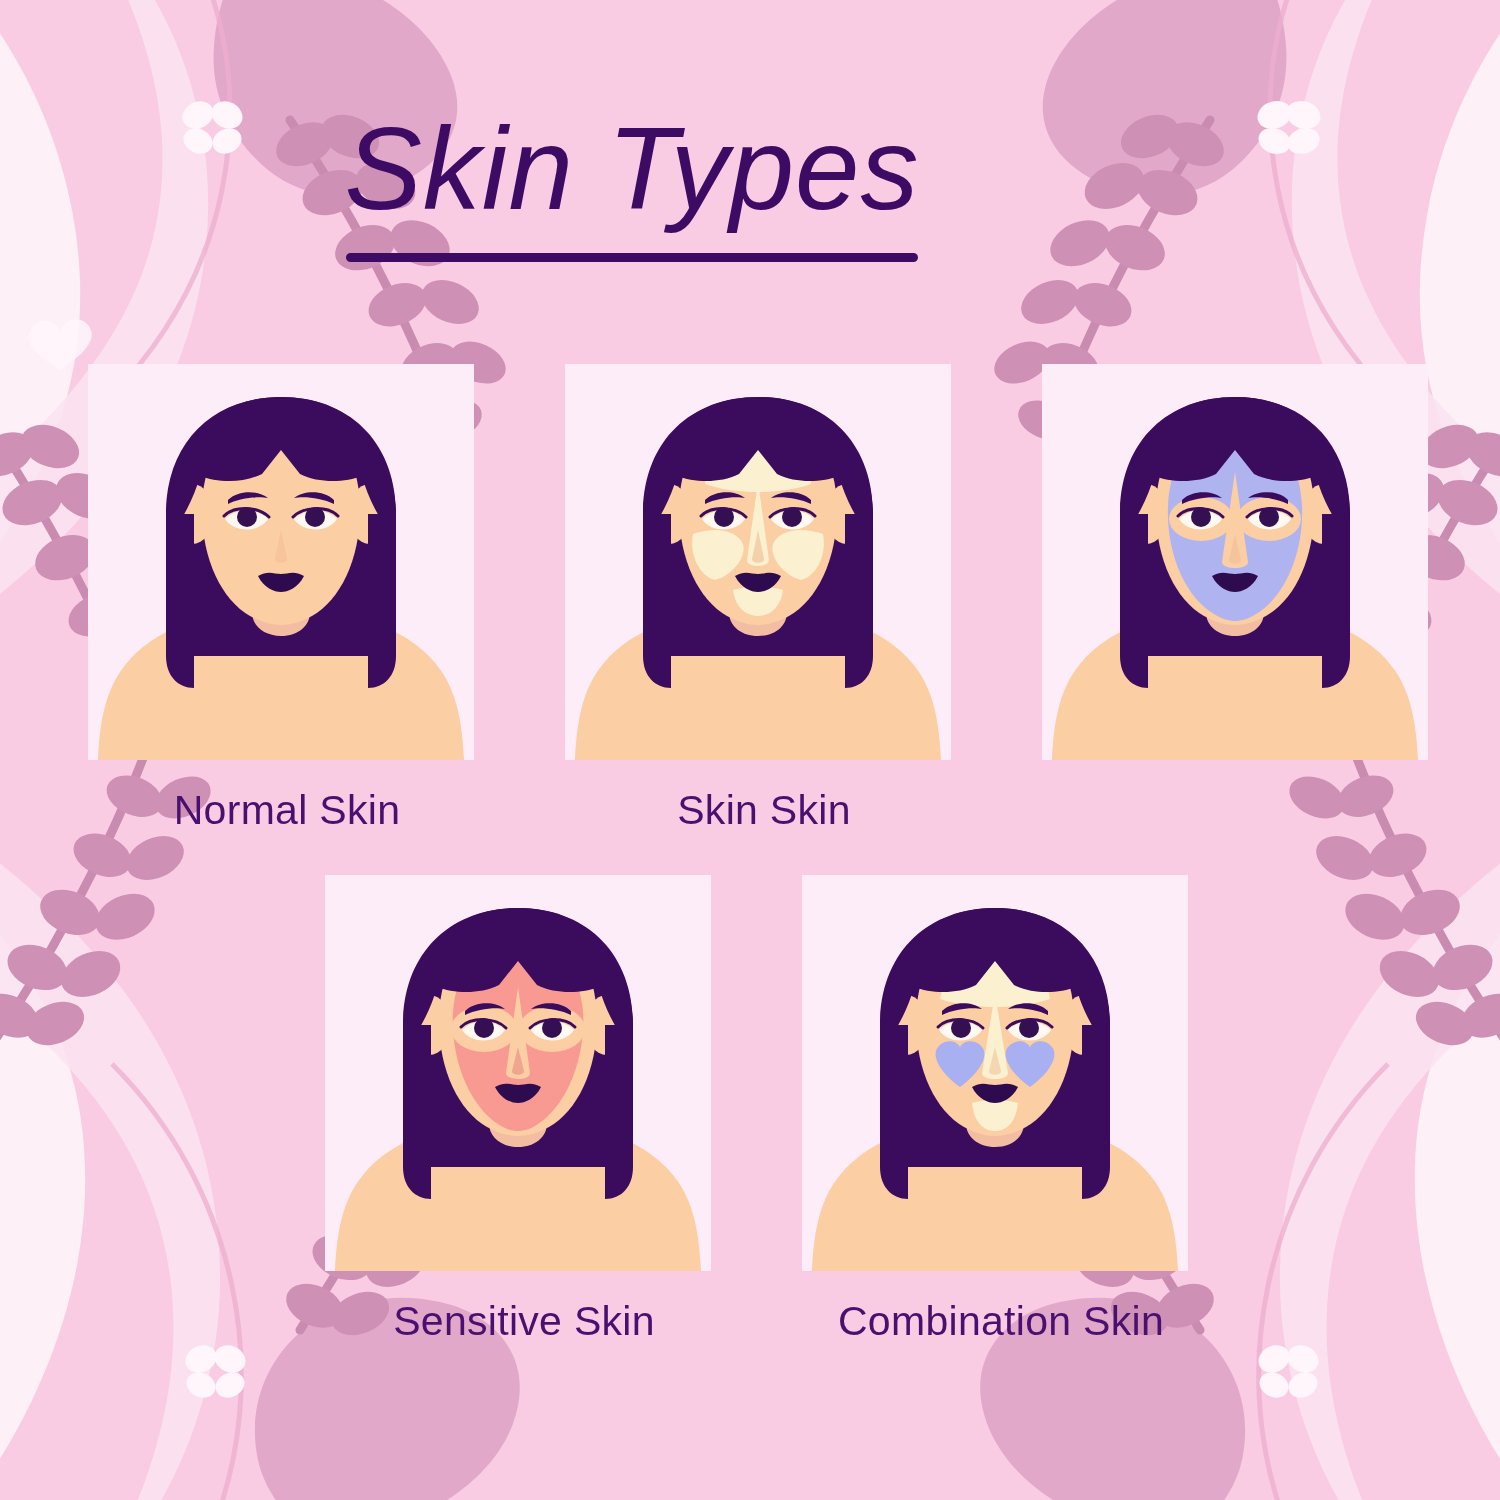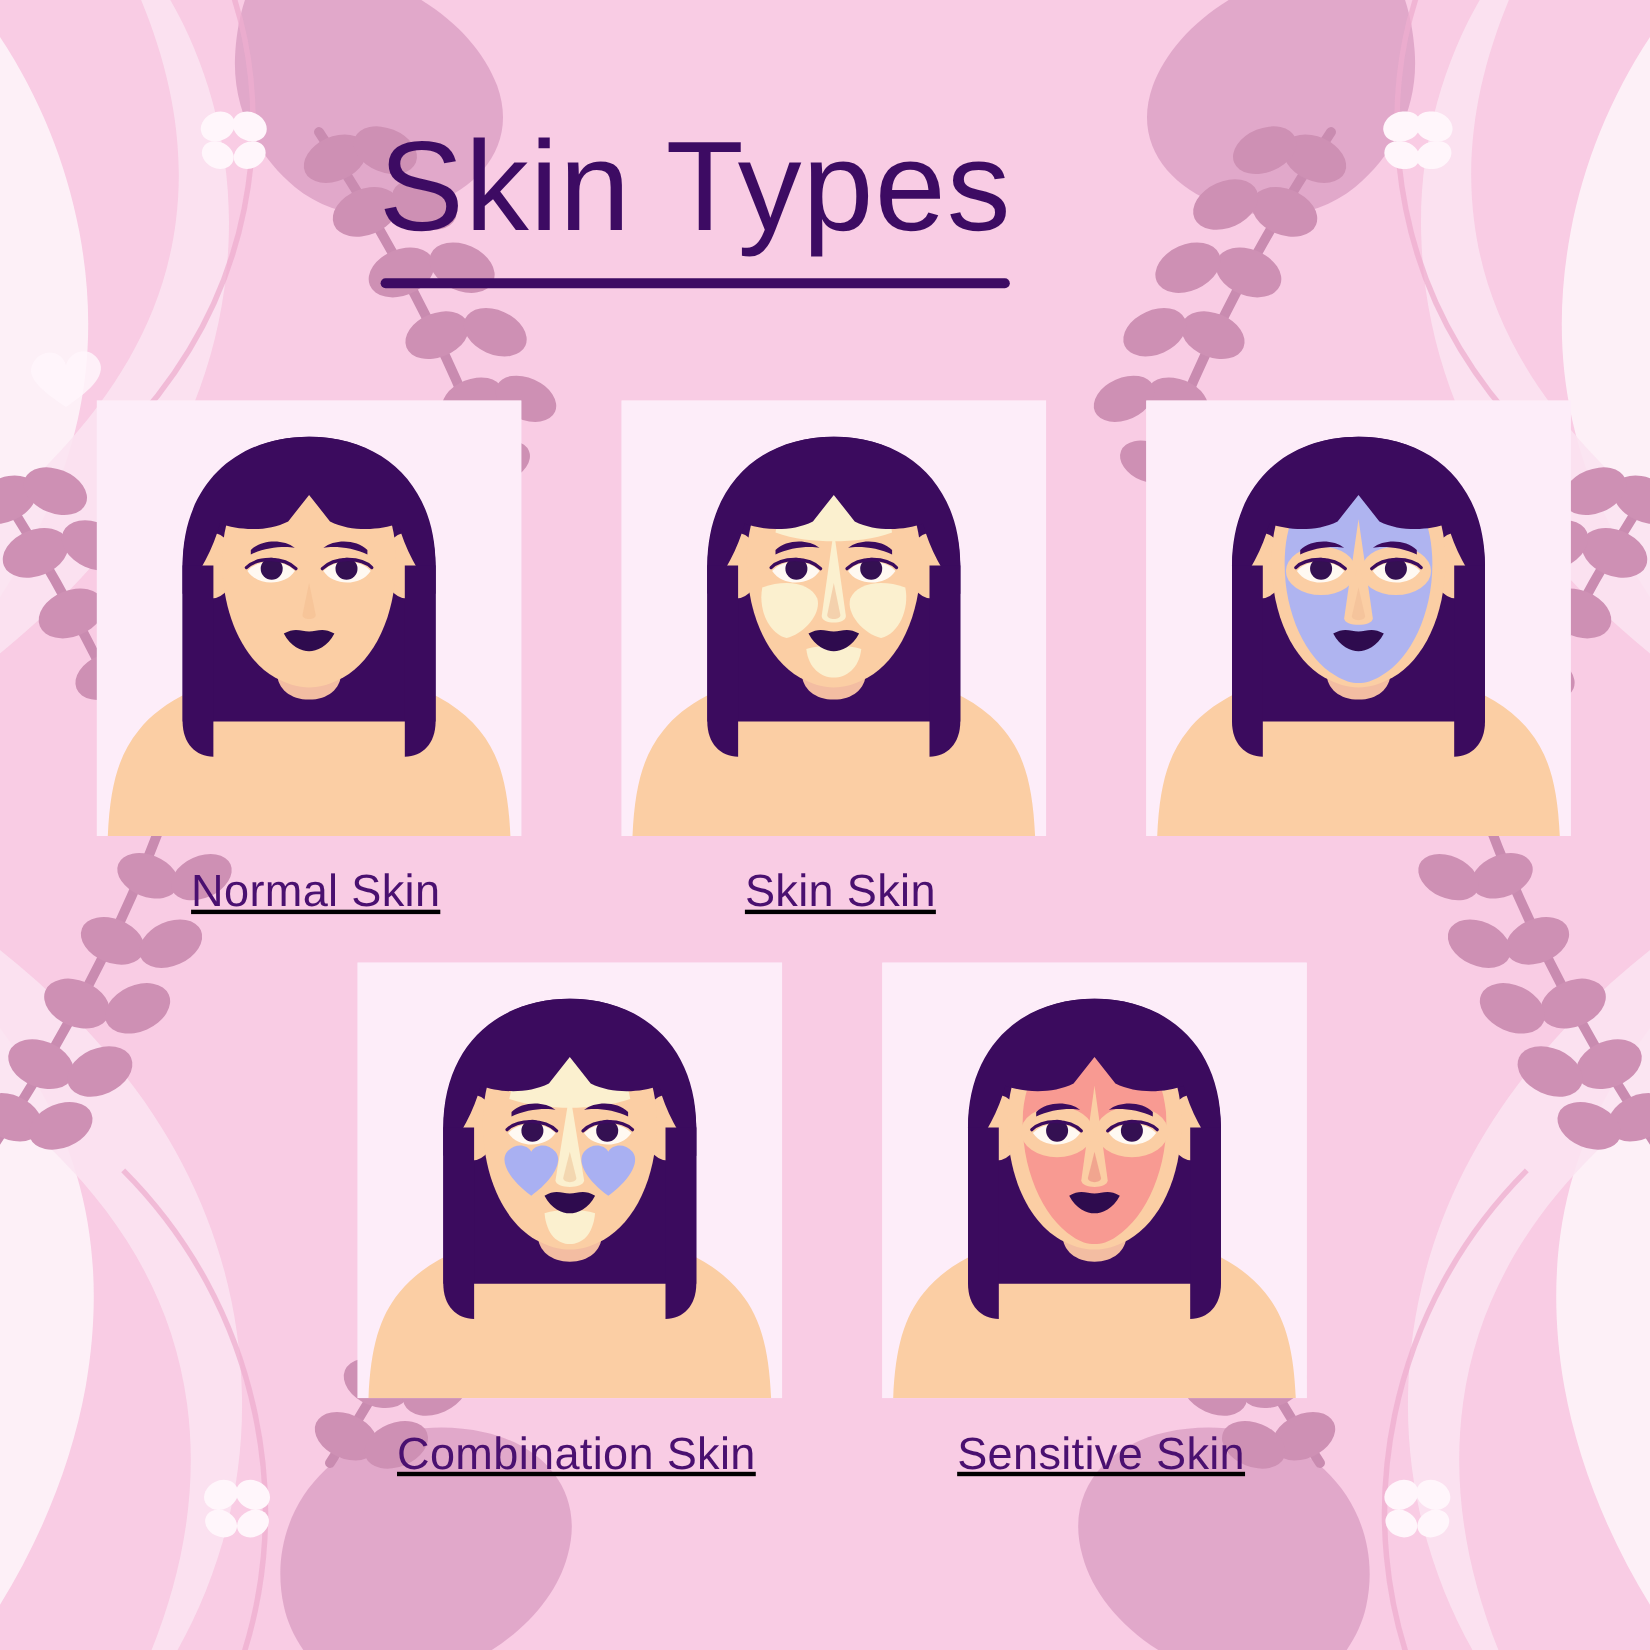--- a/index.html
+++ b/index.html
@@ -24,20 +24,21 @@
   }
   .bg-layer svg { display: block; width: 1500px; height: 1500px; }
 
   
   .title-wrap {
     position: absolute;
     top: 108px;
     left: 0;
     width: 1264px;
     text-align: center;
+    font-style: italic;
   }
   .title {
     font-family: "Liberation Sans", sans-serif;
     font-size: 116px;
     font-weight: 400;
     letter-spacing: 1px;
     color: #3D0B63;
     line-height: 1.06;
     margin: 0;
   }
@@ -50,21 +51,21 @@
   }
 
   
   .row {
     position: absolute;
     display: flex;
   }
   .row-top  { top: 364px;  left: 88px;  gap: 79px; }
   .row-bot  { top: 875px;  left: 325px; gap: 79px; }
 
-  .card { width: 398px; text-decoration: underline; }
+  .card { width: 398px; }
   .thumb {
     position: relative;
     width: 386px;
     height: 396px;
     background: #FDEDF9;
     overflow: hidden;
   }
   .thumb svg { display: block; width: 386px; height: 396px; }
   .card-label {
     margin-top: 30px;
@@ -331,20 +332,65 @@
           <path d="M193 33 C261 33 306 80 308 150 L308 292 L78 292 L78 150
                    C80 80 125 33 193 33 Z" fill="#3B0B5E"></path>
           <path d="M164 196 L222 196 L222 248 C222 262 210 272 193 272
                    C176 272 164 262 164 248 Z" fill="#F3BDA2"></path>
           <ellipse cx="104" cy="150" rx="22" ry="30" fill="#FBCEA4"></ellipse>
           <ellipse cx="282" cy="150" rx="22" ry="30" fill="#FBCEA4"></ellipse>
           <path d="M193 54 C246 54 272 92 272 146 C272 196 252 236 224 252
                    C213 258 203 261 193 261 C183 261 173 258 162 252
                    C134 236 114 196 114 146 C114 92 140 54 193 54 Z" fill="#FBCEA4"></path>
 
+          <path d="M193 70 C232 70 254 94 258 136 C261 186 240 232 213 249
+                   C206 254 199 256 193 256 C187 256 180 254 173 249
+                   C146 232 125 186 128 136 C132 94 154 70 193 70 Z" fill="#F89A92"></path>
+
+          <path d="M193 112 L205 198 C205 206 181 206 181 198 Z" fill="#FBCEA4"></path>
+          <path d="M193 33 C261 33 308 78 308 150 L308 176 C292 158 280 134 274 112
+                   C258 118 232 120 212 110 L193 86 L174 110 C154 120 128 118 112 112
+                   C106 134 94 158 78 176 L78 150 C78 78 125 33 193 33 Z" fill="#3B0B5E"></path>
+
+          <ellipse cx="159" cy="154" rx="33" ry="23" fill="#FBCEA4"></ellipse>
+          <ellipse cx="227" cy="154" rx="33" ry="23" fill="#FBCEA4"></ellipse>
+          <path d="M140 136 C150 126 170 126 180 134 C170 132 152 134 140 140 Z" fill="#3B0B5E"></path>
+          <path d="M246 136 C236 126 216 126 206 134 C216 132 234 134 246 140 Z" fill="#3B0B5E"></path>
+          <path d="M137 155 C147 144 169 144 180 155 C172 168 147 170 137 155 Z" fill="#FFF9F2"></path>
+          <path d="M249 155 C239 144 217 144 206 155 C214 168 239 170 249 155 Z" fill="#FFF9F2"></path>
+          <circle cx="159" cy="153" r="10" fill="#341052"></circle>
+          <circle cx="227" cy="153" r="10" fill="#341052"></circle>
+          <path d="M136 152 C146 142 170 142 181 153" stroke="#3B0B5E" stroke-width="3" fill="none" stroke-linecap="round"></path>
+          <path d="M250 152 C240 142 216 142 205 153" stroke="#3B0B5E" stroke-width="3" fill="none" stroke-linecap="round"></path>
+          <path d="M193 172 L187 196 C187 201 199 201 199 196 Z" fill="#EB8A82" opacity="0.6"></path>
+          <path d="M170 212 C180 206 186 210 193 210 C200 210 206 206 216 212
+                   C210 224 200 228 193 228 C186 228 176 224 170 212 Z" fill="#2E0B4E"></path>
+          <path d="M78 150 L78 292 C78 312 90 324 106 324 L106 150 Z" fill="#3B0B5E"></path>
+          <path d="M308 150 L308 292 C308 312 296 324 280 324 L280 150 Z" fill="#3B0B5E"></path>
+        </svg>
+      </div>
+      <div class="card-label">Sensitive Skin</div>
+    </div>
+
+    <div class="card">
+      <div class="thumb">
+        <svg viewBox="0 0 386 396" xmlns="http://www.w3.org/2000/svg">
+          <rect width="386" height="396" fill="#FDEDF9"></rect>
+          <path d="M193 243 C255 243 318 262 348 300 C366 322 374 350 376 396 L10 396
+                   C12 350 20 322 38 300 C68 262 131 243 193 243 Z" fill="#FBCEA4"></path>
+          <path d="M193 33 C261 33 306 80 308 150 L308 292 L78 292 L78 150
+                   C80 80 125 33 193 33 Z" fill="#3B0B5E"></path>
+          <path d="M164 196 L222 196 L222 248 C222 262 210 272 193 272
+                   C176 272 164 262 164 248 Z" fill="#F3BDA2"></path>
+          <ellipse cx="104" cy="150" rx="22" ry="30" fill="#FBCEA4"></ellipse>
+          <ellipse cx="282" cy="150" rx="22" ry="30" fill="#FBCEA4"></ellipse>
+          <path d="M193 54 C246 54 272 92 272 146 C272 196 252 236 224 252
+                   C213 258 203 261 193 261 C183 261 173 258 162 252
+                   C134 236 114 196 114 146 C114 92 140 54 193 54 Z" fill="#FBCEA4"></path>
+
           <path d="M193 74 C224 74 242 92 248 124 C230 130 210 132 193 132
                    C176 132 156 130 138 124 C144 92 162 74 193 74 Z" fill="#FBF0CF"></path>
 
           <path d="M193 118 L206 198 C206 206 180 206 180 198 Z" fill="#FBF0CF"></path>
 
           <path d="M170 228 C182 224 204 224 216 228 C214 248 204 256 193 256
                    C182 256 172 248 170 228 Z" fill="#FBF0CF"></path>
           <path d="M193 33 C261 33 308 78 308 150 L308 176 C292 158 280 134 274 112
                    C258 118 232 120 212 110 L193 86 L174 110 C154 120 128 118 112 112
                    C106 134 94 158 78 176 L78 150 C78 78 125 33 193 33 Z" fill="#3B0B5E"></path>
@@ -363,60 +409,15 @@
           <path d="M250 152 C240 142 216 142 205 153" stroke="#3B0B5E" stroke-width="3" fill="none" stroke-linecap="round"></path>
           <path d="M193 172 L187 196 C187 201 199 201 199 196 Z" fill="#EFC79B" opacity="0.6"></path>
           <path d="M170 212 C180 206 186 210 193 210 C200 210 206 206 216 212
                    C210 224 200 228 193 228 C186 228 176 224 170 212 Z" fill="#2E0B4E"></path>
           <path d="M78 150 L78 292 C78 312 90 324 106 324 L106 150 Z" fill="#3B0B5E"></path>
           <path d="M308 150 L308 292 C308 312 296 324 280 324 L280 150 Z" fill="#3B0B5E"></path>
         </svg>
       </div>
       <div class="card-label">Combination Skin</div>
     </div>
-
-    <div class="card">
-      <div class="thumb">
-        <svg viewBox="0 0 386 396" xmlns="http://www.w3.org/2000/svg">
-          <rect width="386" height="396" fill="#FDEDF9"></rect>
-          <path d="M193 243 C255 243 318 262 348 300 C366 322 374 350 376 396 L10 396
-                   C12 350 20 322 38 300 C68 262 131 243 193 243 Z" fill="#FBCEA4"></path>
-          <path d="M193 33 C261 33 306 80 308 150 L308 292 L78 292 L78 150
-                   C80 80 125 33 193 33 Z" fill="#3B0B5E"></path>
-          <path d="M164 196 L222 196 L222 248 C222 262 210 272 193 272
-                   C176 272 164 262 164 248 Z" fill="#F3BDA2"></path>
-          <ellipse cx="104" cy="150" rx="22" ry="30" fill="#FBCEA4"></ellipse>
-          <ellipse cx="282" cy="150" rx="22" ry="30" fill="#FBCEA4"></ellipse>
-          <path d="M193 54 C246 54 272 92 272 146 C272 196 252 236 224 252
-                   C213 258 203 261 193 261 C183 261 173 258 162 252
-                   C134 236 114 196 114 146 C114 92 140 54 193 54 Z" fill="#FBCEA4"></path>
-
-          <path d="M193 70 C232 70 254 94 258 136 C261 186 240 232 213 249
-                   C206 254 199 256 193 256 C187 256 180 254 173 249
-                   C146 232 125 186 128 136 C132 94 154 70 193 70 Z" fill="#F89A92"></path>
-
-          <path d="M193 112 L205 198 C205 206 181 206 181 198 Z" fill="#FBCEA4"></path>
-          <path d="M193 33 C261 33 308 78 308 150 L308 176 C292 158 280 134 274 112
-                   C258 118 232 120 212 110 L193 86 L174 110 C154 120 128 118 112 112
-                   C106 134 94 158 78 176 L78 150 C78 78 125 33 193 33 Z" fill="#3B0B5E"></path>
-
-          <ellipse cx="159" cy="154" rx="33" ry="23" fill="#FBCEA4"></ellipse>
-          <ellipse cx="227" cy="154" rx="33" ry="23" fill="#FBCEA4"></ellipse>
-          <path d="M140 136 C150 126 170 126 180 134 C170 132 152 134 140 140 Z" fill="#3B0B5E"></path>
-          <path d="M246 136 C236 126 216 126 206 134 C216 132 234 134 246 140 Z" fill="#3B0B5E"></path>
-          <path d="M137 155 C147 144 169 144 180 155 C172 168 147 170 137 155 Z" fill="#FFF9F2"></path>
-          <path d="M249 155 C239 144 217 144 206 155 C214 168 239 170 249 155 Z" fill="#FFF9F2"></path>
-          <circle cx="159" cy="153" r="10" fill="#341052"></circle>
-          <circle cx="227" cy="153" r="10" fill="#341052"></circle>
-          <path d="M136 152 C146 142 170 142 181 153" stroke="#3B0B5E" stroke-width="3" fill="none" stroke-linecap="round"></path>
-          <path d="M250 152 C240 142 216 142 205 153" stroke="#3B0B5E" stroke-width="3" fill="none" stroke-linecap="round"></path>
-          <path d="M193 172 L187 196 C187 201 199 201 199 196 Z" fill="#EB8A82" opacity="0.6"></path>
-          <path d="M170 212 C180 206 186 210 193 210 C200 210 206 206 216 212
-                   C210 224 200 228 193 228 C186 228 176 224 170 212 Z" fill="#2E0B4E"></path>
-          <path d="M78 150 L78 292 C78 312 90 324 106 324 L106 150 Z" fill="#3B0B5E"></path>
-          <path d="M308 150 L308 292 C308 312 296 324 280 324 L280 150 Z" fill="#3B0B5E"></path>
-        </svg>
-      </div>
-      <div class="card-label">Sensitive Skin</div>
-    </div>
   </div>
 
 </div>
 
 </body></html>

